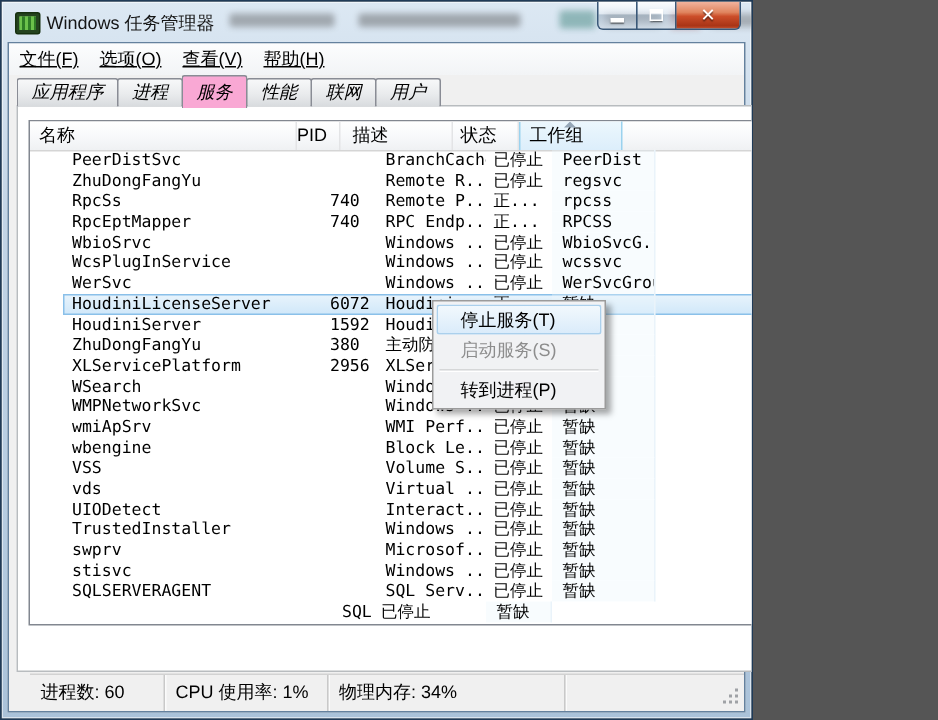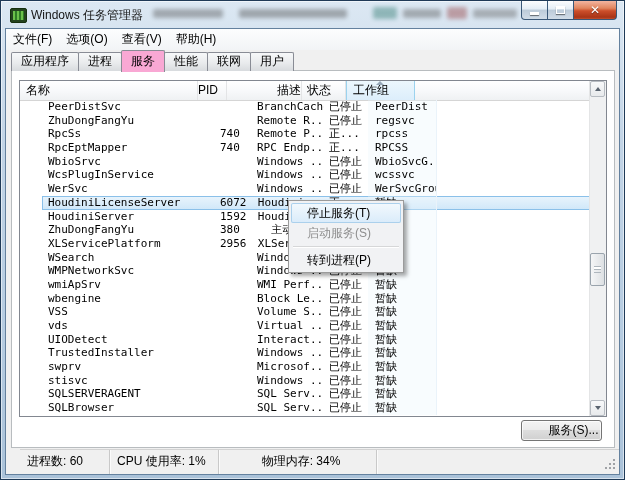--- a/index.html
+++ b/index.html
@@ -1,16 +1,16 @@
 <!DOCTYPE html>
 <html><head>
 <meta charset="utf-8">
 <style>
   html,body{margin:0;padding:0;background:#555;}
-  .window{position:relative;width:625px;height:480px;overflow:hidden;
+  .window{position:relative;width:502px;height:480px;overflow:hidden;
     font-family:"Liberation Sans","DejaVu Sans",sans-serif;font-size:12px;color:#000;
     background:linear-gradient(#dce8f3,#c2d4e6 30%,#b6cce1 70%,#aac2d9);
     border:1px solid #1f3a57;box-sizing:border-box;
     box-shadow:inset 0 0 0 1px rgba(255,255,255,.55);}
   
   .titlebar{position:absolute;left:0;top:0;right:0;height:27px;}
   .title-icon{position:absolute;left:9px;top:7px;width:15px;height:13px;
     background:#24431f;border:1px solid #16300f;border-radius:2px;}
   .title-icon i{position:absolute;left:2px;top:2px;right:2px;bottom:2px;display:block;
     background:repeating-linear-gradient(90deg,#6cc14b 0 2px,#2f7d26 2px 4px),linear-gradient(#8ed66a,#3c8c2f);}
@@ -24,40 +24,40 @@
   .cap.min{border-radius:0 0 0 4px;}
   .cap.close{width:44px;border-radius:0 0 4px 0;color:#fff;
     background:linear-gradient(#f2b5a0,#e0855f 40%,#cc4e2a 55%,#a93416 90%,#c4502e);}
   .gl-min{width:9px;height:3px;background:#fff;margin-top:6px;box-shadow:0 1px 1px rgba(0,0,0,.5);}
   .gl-max{width:9px;height:8px;border:1px solid #fff;border-top-width:3px;box-sizing:border-box;box-shadow:0 1px 1px rgba(0,0,0,.45);}
   .gl-close{font-size:12px;font-weight:bold;line-height:17px;text-shadow:0 1px 1px rgba(0,0,0,.5);}
   
   .client{position:absolute;left:4px;top:27px;right:4px;bottom:4px;background:#f0f0f0;border:1px solid #64819e;}
   .menubar{position:absolute;left:0;top:0;right:0;height:21px;display:flex;align-items:center;
     background:linear-gradient(#fcfdfe,#f2f4f6);}
-  .menu-item{padding:2px 7px;}
-  
-  .tabstrip{position:absolute;left:5px;top:22px;height:20px;display:flex;align-items:flex-end;z-index:3;}
+  .menu-item{padding:2px 7px;text-decoration:underline;}
+  
+  .tabstrip{position:absolute;left:5px;top:22px;height:20px;display:flex;align-items:flex-end;z-index:3;font-style:italic;}
   .tab{height:19px;line-height:17px;padding:0 9px;margin-right:-1px;box-sizing:border-box;
     background:linear-gradient(#f7f8f9,#e9ebed 55%,#d8dbde);border:1px solid #898c95;border-bottom:none;
     border-radius:2px 2px 0 0;position:relative;}
   .tab.active{height:22px;line-height:20px;background:#f9a8d4;z-index:4;margin-bottom:-1px;}
   .tab-panel{position:absolute;left:5px;top:41px;width:602px;height:376px;background:#fff;
     border:1px solid #b8bcbf;z-index:2;box-sizing:content-box;}
   
   .listview{position:absolute;left:7px;top:9px;width:588px;height:337px;border:1px solid #828790;background:#fff;box-sizing:border-box;}
   .lv-header{position:absolute;left:0;top:0;right:16px;height:19px;display:grid;
     grid-template-columns:178px 29px 75px 44px 69px 1fr;
     background:linear-gradient(#ffffff,#f8f9fb 50%,#eff1f3);border-bottom:1px solid #d5d5d5;}
   .hcell{border-right:1px solid #e3e4e6;line-height:18px;white-space:nowrap;overflow:hidden;position:relative;box-sizing:border-box;}
   .hcell.last{border-right:none;}
   .hcell.sorted{background:linear-gradient(#ecf7fd,#dceefb);border-right:1px solid #9bd2ee;box-shadow:inset 1px 0 0 #9bd2ee;}
   .sort-arrow{position:absolute;top:0px;left:50%;margin-left:-4px;width:0;height:0;
     border-left:4px solid transparent;border-right:4px solid transparent;border-bottom:4px solid #96a7b7;}
-  .p-name{padding-left:6px;} .p-pid{text-align:left;padding-right:27px;} .p-desc{padding-left:8px;text-align:right;}
+  .p-name{padding-left:6px;} .p-pid{text-align:left;padding-right:27px;} .p-desc{padding-left:8px;}
   .p-status{padding-left:5px;} .p-group{padding-left:7px;}
   .lv-body{position:absolute;left:0;top:19px;right:16px;bottom:0;overflow:hidden;}
   .row{display:grid;grid-template-columns:178px 29px 75px 44px 69px 1fr;height:13.7px;line-height:13.6px;
     font-family:"DejaVu Sans Mono","Liberation Mono",monospace;font-size:11px;margin-left:22px;}
   .row>span{white-space:nowrap;overflow:hidden;box-sizing:border-box;}
   .row .p-group{background:rgba(234,245,252,.35);border-right:1px solid #eaf3fa;}
   .row.selected{background:linear-gradient(#e9f4fc,#cfe7f9);box-shadow:inset 0 0 0 1px #8ac0e9;}
   
   .vscroll{position:absolute;top:0;right:0;bottom:0;width:16px;background:#f0f1f2;border-left:1px solid #e4e5e6;}
   .sb-btn{position:absolute;left:0;width:15px;height:16px;border:1px solid #b7bcc2;border-radius:2px;box-sizing:border-box;
@@ -75,21 +75,21 @@
   
   .context-menu{position:absolute;left:287px;top:199px;width:116px;z-index:10;padding:2px;box-sizing:border-box;
     background:#f1f2f4;border:1px solid #9b9b9b;box-shadow:3px 3px 4px rgba(0,0,0,.35);}
   .cm-item{height:20px;line-height:20px;padding-left:16px;border-radius:2px;}
   .cm-item.disabled{color:#8d8d8d;}
   .cm-item.hover{background:linear-gradient(#f3f9fd,#d9ebfa);box-shadow:inset 0 0 0 1px #abd0ec;}
   .cm-sep{height:1px;background:#d6d7d8;margin:3px 2px 3px 2px;box-shadow:0 1px 0 #fff;}
   
   .statusbar{position:absolute;left:14px;right:0;bottom:0;height:24px;background:#f0f0f0;border-top:1px solid #d2d2d2;display:flex;}
   .sb-panel{line-height:23px;padding-left:7px;border-right:1px solid #c9c9c9;box-shadow:1px 0 0 #fbfbfb;box-sizing:border-box;position:relative;}
-  .sb-p1{width:90px;} .sb-p2{width:109px;} .sb-p3{width:158px;text-align:center;} .sb-p4{flex:1;border-right:none;box-shadow:none;}
+  .sb-p1{width:90px;} .sb-p2{width:109px;} .sb-p3{width:158px;} .sb-p4{flex:1;border-right:none;box-shadow:none;}
   .grip{position:absolute;right:2px;bottom:3px;width:12px;height:12px;}
   .grip i{position:absolute;left:0;top:0;width:2px;height:2px;
     box-shadow:8px 0 0 #9fa2a6,4px 4px 0 #9fa2a6,8px 4px 0 #9fa2a6,0 8px 0 #9fa2a6,4px 8px 0 #9fa2a6,8px 8px 0 #9fa2a6;}
 </style>
 </head>
 <body>
 
 <div class="window">
 
   <div class="titlebar">
@@ -312,21 +312,20 @@
             </div>
             <div class="row">
               <span class="p-name">SQLSERVERAGENT</span>
               <span class="p-pid"></span>
               <span class="p-desc">SQL Serv...</span>
               <span class="p-status">已停止</span>
               <span class="p-group">暂缺</span>
               <span class="p-fill"></span>
             </div>
             <div class="row">
-              <span class="p-name">SQLBrowser</span>
               <span class="p-pid"></span>
               <span class="p-desc">SQL Serv...</span>
               <span class="p-status">已停止</span>
               <span class="p-group">暂缺</span>
               <span class="p-fill"></span>
             </div>
           </div>
         <div class="vscroll">
           <div class="sb-btn sb-up">
               <span class="tri-up"></span>

